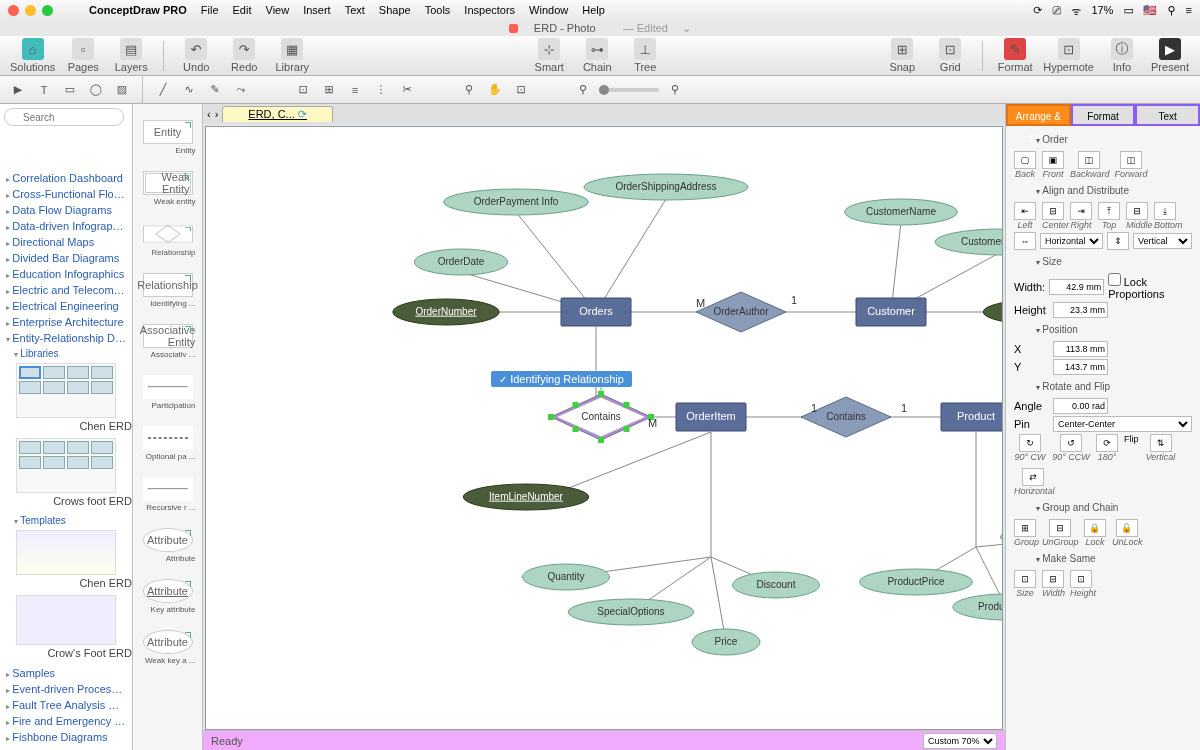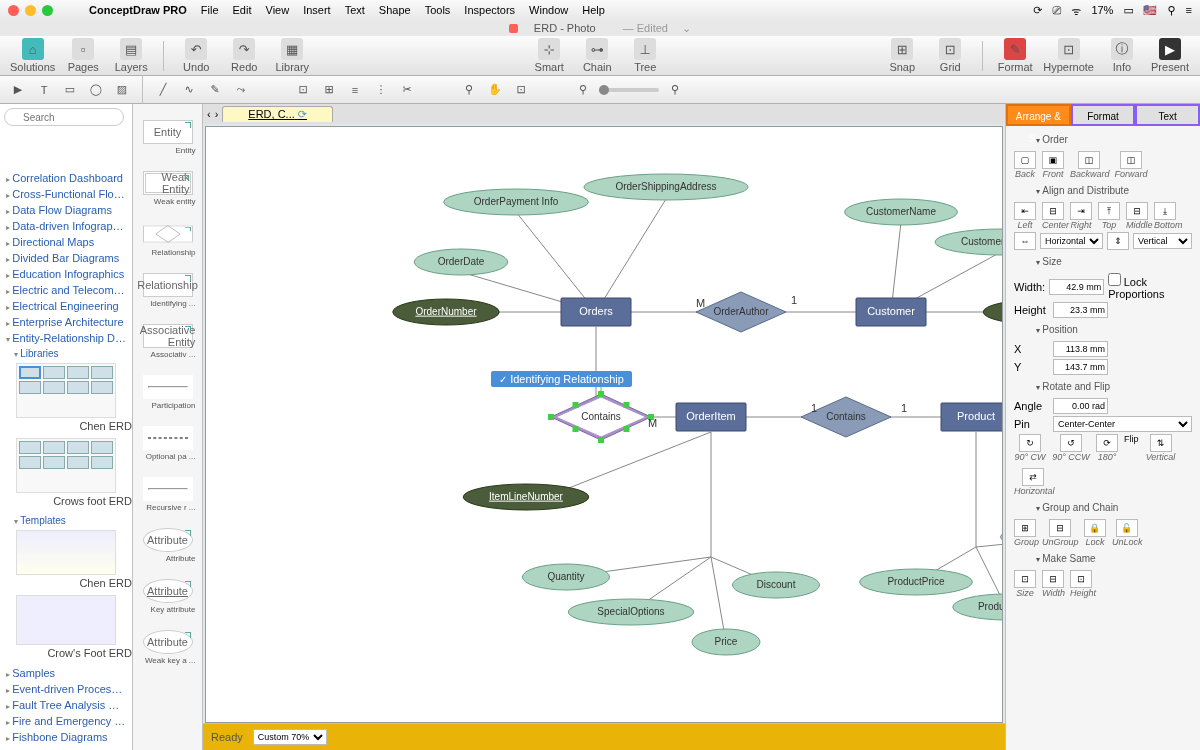--- a/index.html
+++ b/index.html
@@ -31,21 +31,21 @@
 .liblabel{text-align:right;font-size:11px;color:#444;margin:2px 0 6px;}
 .stencilpanel{width:70px;background:#f5f5f5;border-right:1px solid #c0c0c0;overflow-y:auto;}
 .stencil{margin:16px auto;width:56px;text-align:right;}
 .stbox{width:50px;height:24px;margin:0 auto 2px;background:#fff;border:1px solid #ccc;display:flex;align-items:center;justify-content:center;font-size:7px;color:#666;position:relative;}
 .stbox .corner{position:absolute;top:1px;right:1px;width:6px;height:6px;border-top:1px solid #5a9;border-right:1px solid #5a9;}
 .stlabel{font-size:8px;color:#555;white-space:nowrap;overflow:hidden;text-overflow:ellipsis;}
 .canvas-wrap{flex:1;display:flex;flex-direction:column;background:#dce8ec;}
 .tabbar{height:20px;background:#e0e0e0;display:flex;align-items:center;padding:0 4px;gap:4px;font-size:10px;}
 .tab{background:#fef9c3;border:1px solid #aaa;border-bottom:none;padding:1px 25px;border-radius:3px 3px 0 0;text-decoration:underline;}
 .canvas{flex:1;background:#fff;margin:2px 2px 0 2px;border:1px solid #999;position:relative;overflow:hidden;}
-.statusbar{height:27px;background:#eab308;border-top:1px solid #c0c0c0;display:flex;align-items:center;padding:0 8px;font-size:10px;color:#555;gap:10px;}
+.statusbar{height:20px;background:#f0abfc;border-top:1px solid #c0c0c0;display:flex;align-items:center;padding:0 8px;font-size:10px;color:#555;gap:10px;justify-content:space-between;}
 svg{position:absolute;top:0;left:0;}
 .entity-rect{fill:#5b6e99;stroke:#3a4a6e;}
 .entity-text{fill:#fff;font-size:11px;text-anchor:middle;dominant-baseline:middle;}
 .attr-ell{fill:#aed4c2;stroke:#6ba088;}
 .attr-key{fill:#4a5c3a;stroke:#2a3a1a;}
 .attr-key-text{fill:#fff;font-size:10px;text-anchor:middle;dominant-baseline:middle;text-decoration:underline;}
 .attr-text{fill:#333;font-size:10px;text-anchor:middle;dominant-baseline:middle;}
 .rel-dia{fill:#8a9bb8;stroke:#5a6b88;}
 .tooltip{position:absolute;background:#4a90d9;color:#fff;padding:2px 8px;font-size:10px;border-radius:2px;white-space:nowrap;}
 .rightpanel{width:195px;background:#f5f5f5;border-left:1px solid #c0c0c0;display:flex;flex-direction:column;font-size:10px;}

